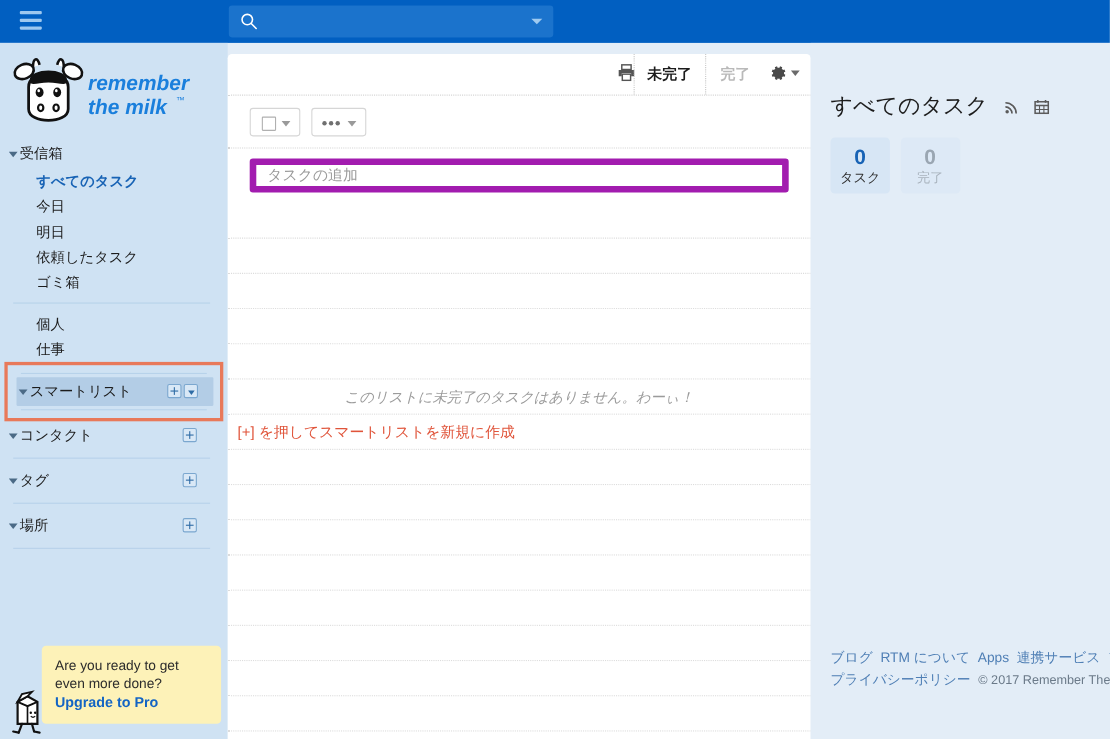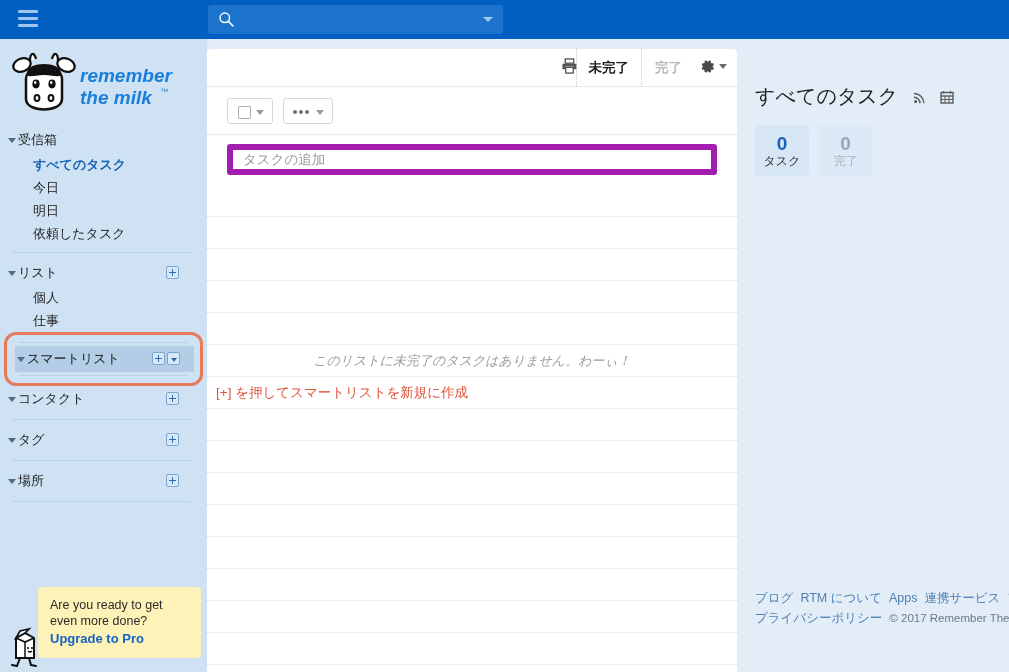--- a/index.html
+++ b/index.html
@@ -158,21 +158,21 @@
     position: absolute;
     left: 2.5px; top: 4.5px;
     width: 0; height: 0;
     border-left: 3px solid transparent;
     border-right: 3px solid transparent;
     border-top: 4px solid #2f6ca5;
   }
   .smartlist-wrap {
     position: relative;
     border: 3px solid #e8795a;
-    border-radius: 12px;
+    border-radius: 0;
     margin: 0 4px;
     padding: 4px 0;
   }
   .smartlist-wrap .nav-header {
     background: #b3cde6;
     margin: 0 6px 0 8px;
     padding-left: 12px;
     border-radius: 1px;
   }
   .smartlist-wrap .nav-header .tri { left: 2px; }
@@ -469,30 +469,26 @@
 
       <div class="nav-group">
         <div class="nav-header">
           <span class="tri"></span>
           <span>受信箱</span>
         </div>
         <div class="nav-item active">すべてのタスク</div>
         <div class="nav-item">今日</div>
         <div class="nav-item">明日</div>
         <div class="nav-item">依頼したタスク</div>
+        <div class="nav-item">ゴミ箱</div>
       </div>
 
       <div class="nav-sep"></div>
 
       <div class="nav-group">
-        <div class="nav-header">
-          <span class="tri"></span>
-          <span>リスト</span>
-          <span class="plusbtn solo"></span>
-        </div>
         <div class="nav-item">個人</div>
         <div class="nav-item">仕事</div>
       </div>
 
       <div class="smartlist-wrap">
         <div class="nav-sep"></div>
         <div class="nav-header">
           <span class="tri"></span>
           <span>スマートリスト</span>
           <span class="plusbtn"></span>

